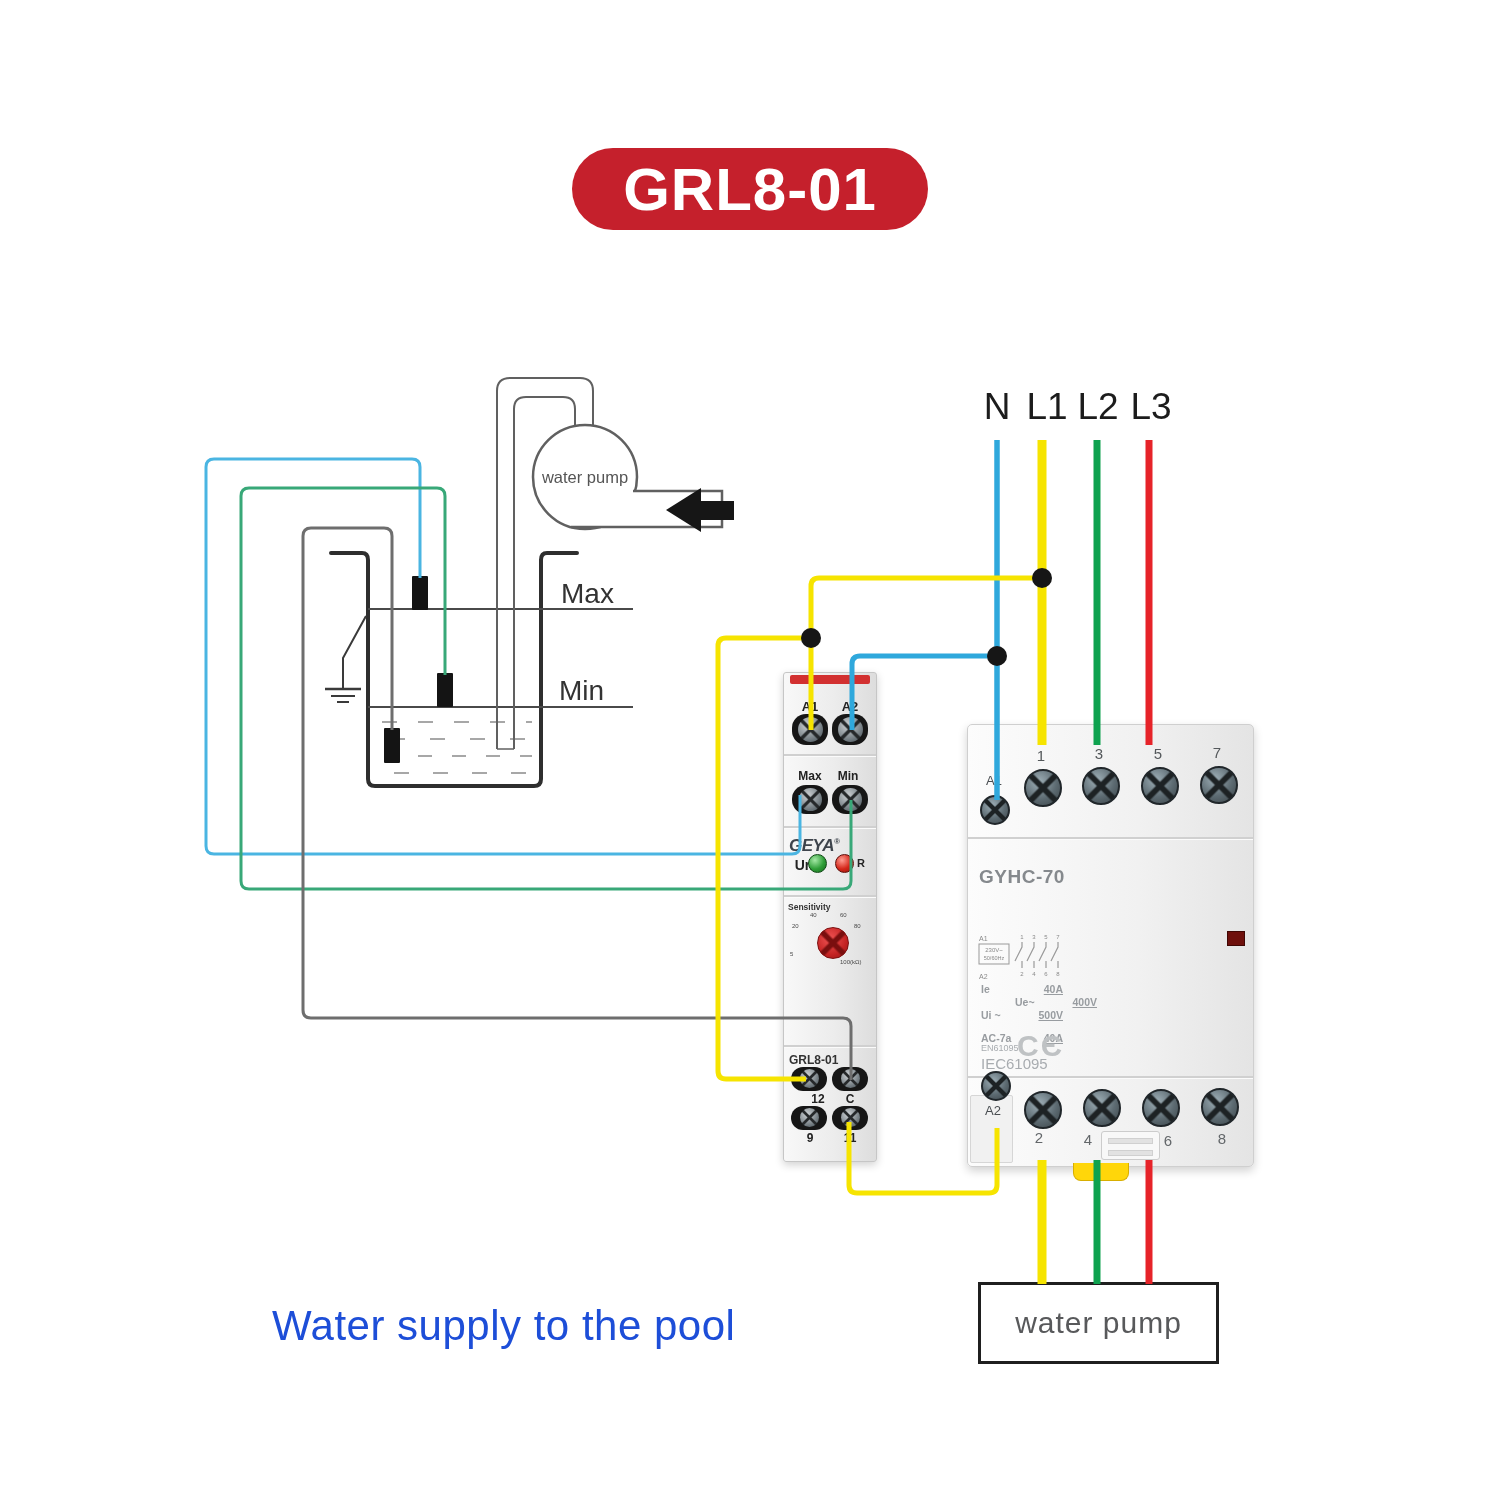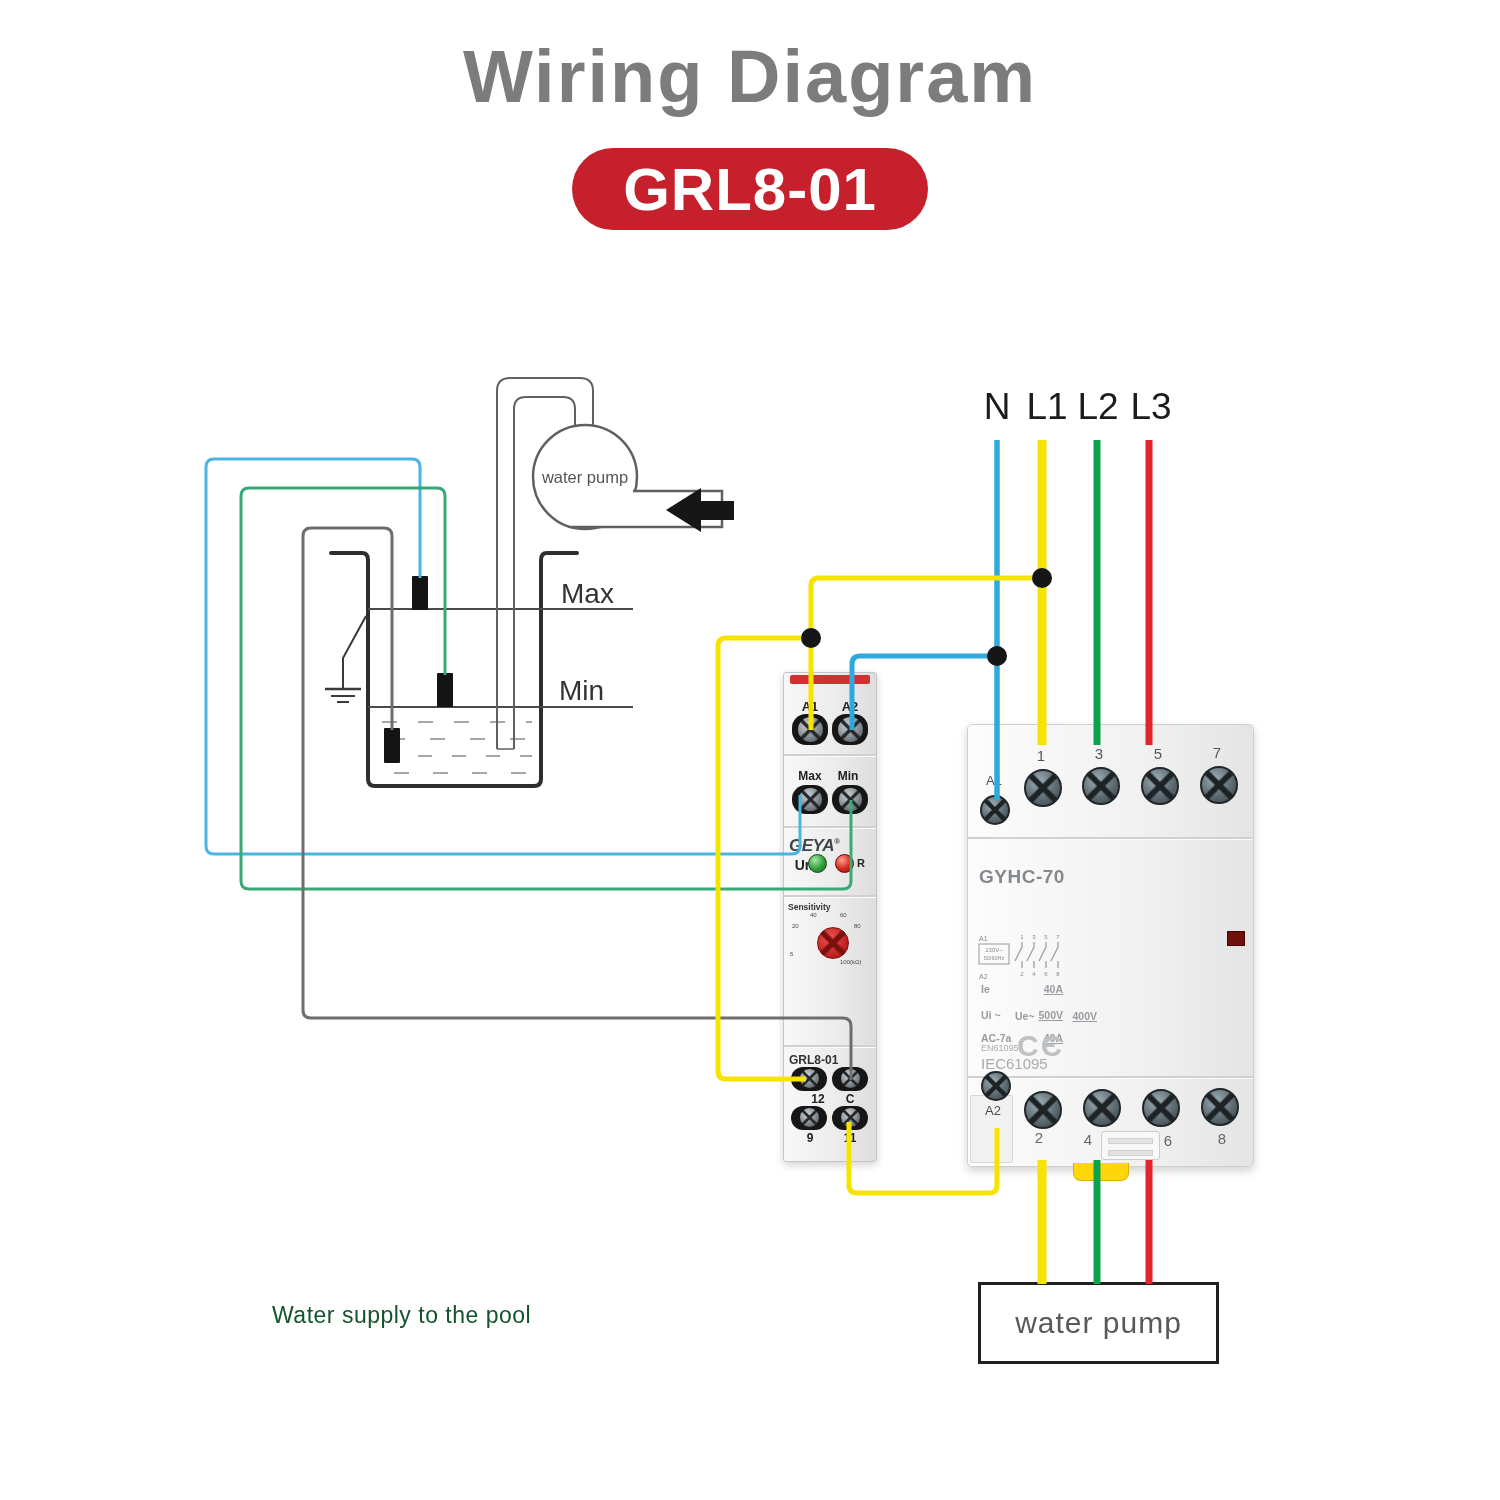--- a/index.html
+++ b/index.html
@@ -4,21 +4,21 @@
 <style>
   html,body{margin:0;padding:0;background:#fff;}
   #stage{position:relative;width:1500px;height:1500px;background:#ffffff;overflow:hidden;
          font-family:"Liberation Sans",sans-serif;}
   .abs{position:absolute;}
   #title{left:0;right:0;top:34px;text-align:center;font-size:74px;font-weight:600;
          color:#7C7C7C;letter-spacing:2px;z-index:3;}
   #badge{left:572px;top:148px;width:356px;height:82px;background:#C5202C;border-radius:42px;
          color:#fff;font-size:60px;font-weight:700;text-align:center;line-height:84px;
          letter-spacing:1px;z-index:3;}
-  #caption{left:272px;top:1302px;font-size:23px;color:#14532d;letter-spacing:.5px;z-index:3;}
+  #caption{left:272px;top:1302px;font-size:42px;color:#1d4ed8;letter-spacing:.5px;z-index:3;}
   #pumpbox{left:978px;top:1282px;width:235px;height:76px;border:3px solid #1F1F1F;background:#fff;
          z-index:2;text-align:center;line-height:76px;font-size:30px;color:#58595B;letter-spacing:1px;}
   
   #relay{left:783px;top:672px;width:92px;height:488px;z-index:2;
          background:linear-gradient(90deg,#f8f8f8,#ececec 55%,#dddddd);
          border:1px solid #c6c6c6;border-radius:3px;box-shadow:0 3px 8px rgba(0,0,0,.18);}
   .groove{position:absolute;left:0;right:0;height:2px;background:#d0d0d0;box-shadow:0 1px 0 #fbfbfb;}
   .r-red{position:absolute;left:6px;right:6px;top:2px;height:9px;background:#D23030;border-radius:2px;}
   .rlab{position:absolute;text-align:center;font-weight:700;color:#222;}
   .roval{position:absolute;width:36px;background:#161616;border-radius:14px;}
@@ -61,21 +61,20 @@
   #dinclip{left:1073px;top:1163px;width:54px;height:17px;background:#FFD60A;border:1px solid #D8AE00;
          border-top:none;border-radius:0 0 8px 8px;z-index:2;}
   #wires{left:0;top:0;z-index:10;pointer-events:none;}
   .schemtxt{font-size:7px;fill:#8a8a8a;}
 </style>
 </head>
 <body>
 
 <div id="stage">
 
-  <div id="title" class="abs">Wiring Diagram</div>
   <div id="badge" class="abs">GRL8-01</div>
   <div id="caption" class="abs">Water supply to the pool</div>
 
   <div id="relay" class="abs">
     <div class="r-red"></div>
     <div class="rlab" style="left:8px;width:36px;top:26px;font-size:13px;">A1</div>
     <div class="rlab" style="left:48px;width:36px;top:26px;font-size:13px;">A2</div>
     <div class="roval" style="left:8px;top:41px;height:31px;">
         <div class="screwface" style="width:25px;height:25px;"></div>
       </div>
@@ -158,21 +157,21 @@
       <text x="58" y="8" text-anchor="middle" style="font-size:6px;fill:#8a8a8a;">3</text>
       <text x="70" y="8" text-anchor="middle" style="font-size:6px;fill:#8a8a8a;">5</text>
       <text x="82" y="8" text-anchor="middle" style="font-size:6px;fill:#8a8a8a;">7</text>
       <text x="46" y="45" text-anchor="middle" style="font-size:6px;fill:#8a8a8a;">2</text>
       <text x="58" y="45" text-anchor="middle" style="font-size:6px;fill:#8a8a8a;">4</text>
       <text x="70" y="45" text-anchor="middle" style="font-size:6px;fill:#8a8a8a;">6</text>
       <text x="82" y="45" text-anchor="middle" style="font-size:6px;fill:#8a8a8a;">8</text>
     </svg>
 
     <div class="spec" style="top:258px;"><span>Ie</span><span class="v">40A</span></div>
-    <div class="spec" style="top:285px;padding-left:34px;"><span>Ue~</span><span class="v">400V</span></div>
+    <div class="spec" style="top:271px;padding-left:34px;"><span>Ue~</span><span class="v">400V</span></div>
     <div class="spec" style="top:284px;"><span>Ui ~</span><span class="v">500V</span></div>
     <div class="spec" style="top:307px;"><span>AC-7a</span><span class="v">40A</span></div>
     <div class="abs" style="left:13px;top:318px;font-size:9px;color:#A8ACB0;">EN61095</div>
     <div class="abs" style="left:13px;top:330px;font-size:15px;color:#A8ACB0;">IEC61095</div>
     <div id="ce">CЄ</div>
 
     <div id="a2tab"></div>
     <div class="cscrew small" style="left:13px;top:346px;"></div>
     <div class="clab" style="left:10px;width:30px;top:378px;font-size:13px;color:#4A4E52;">A2</div>
     <div class="cscrew" style="left:56px;top:366px;"></div>

